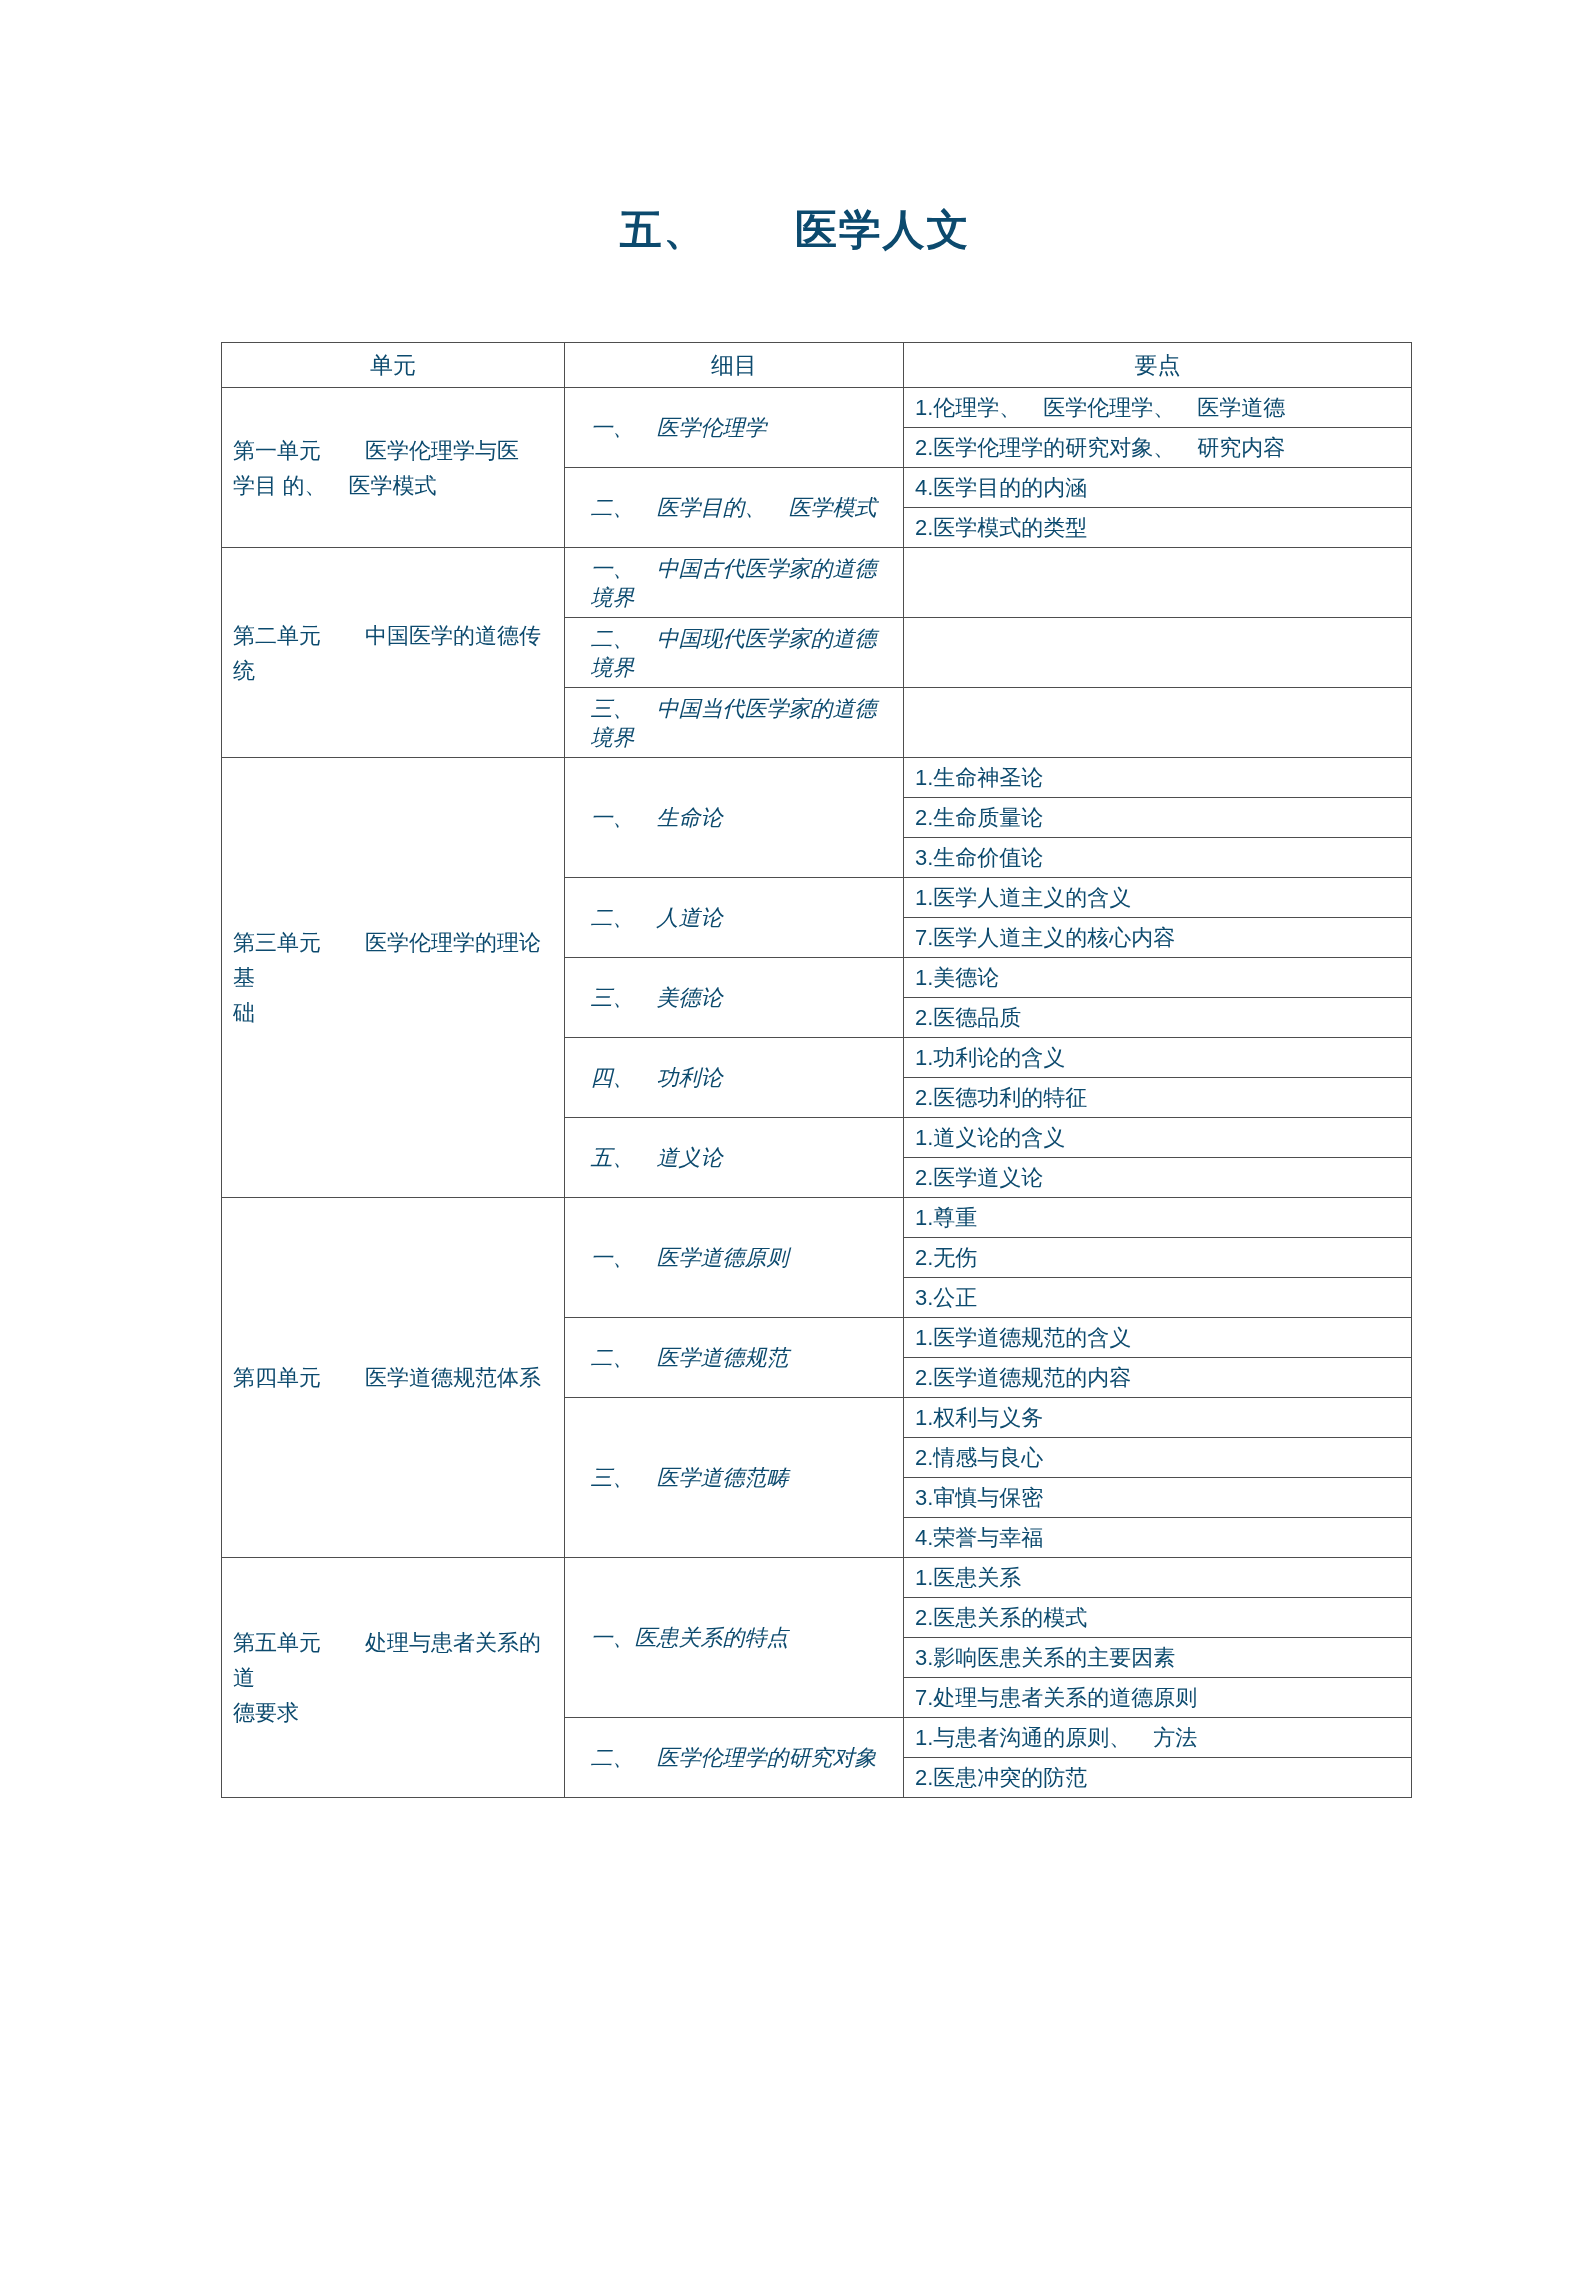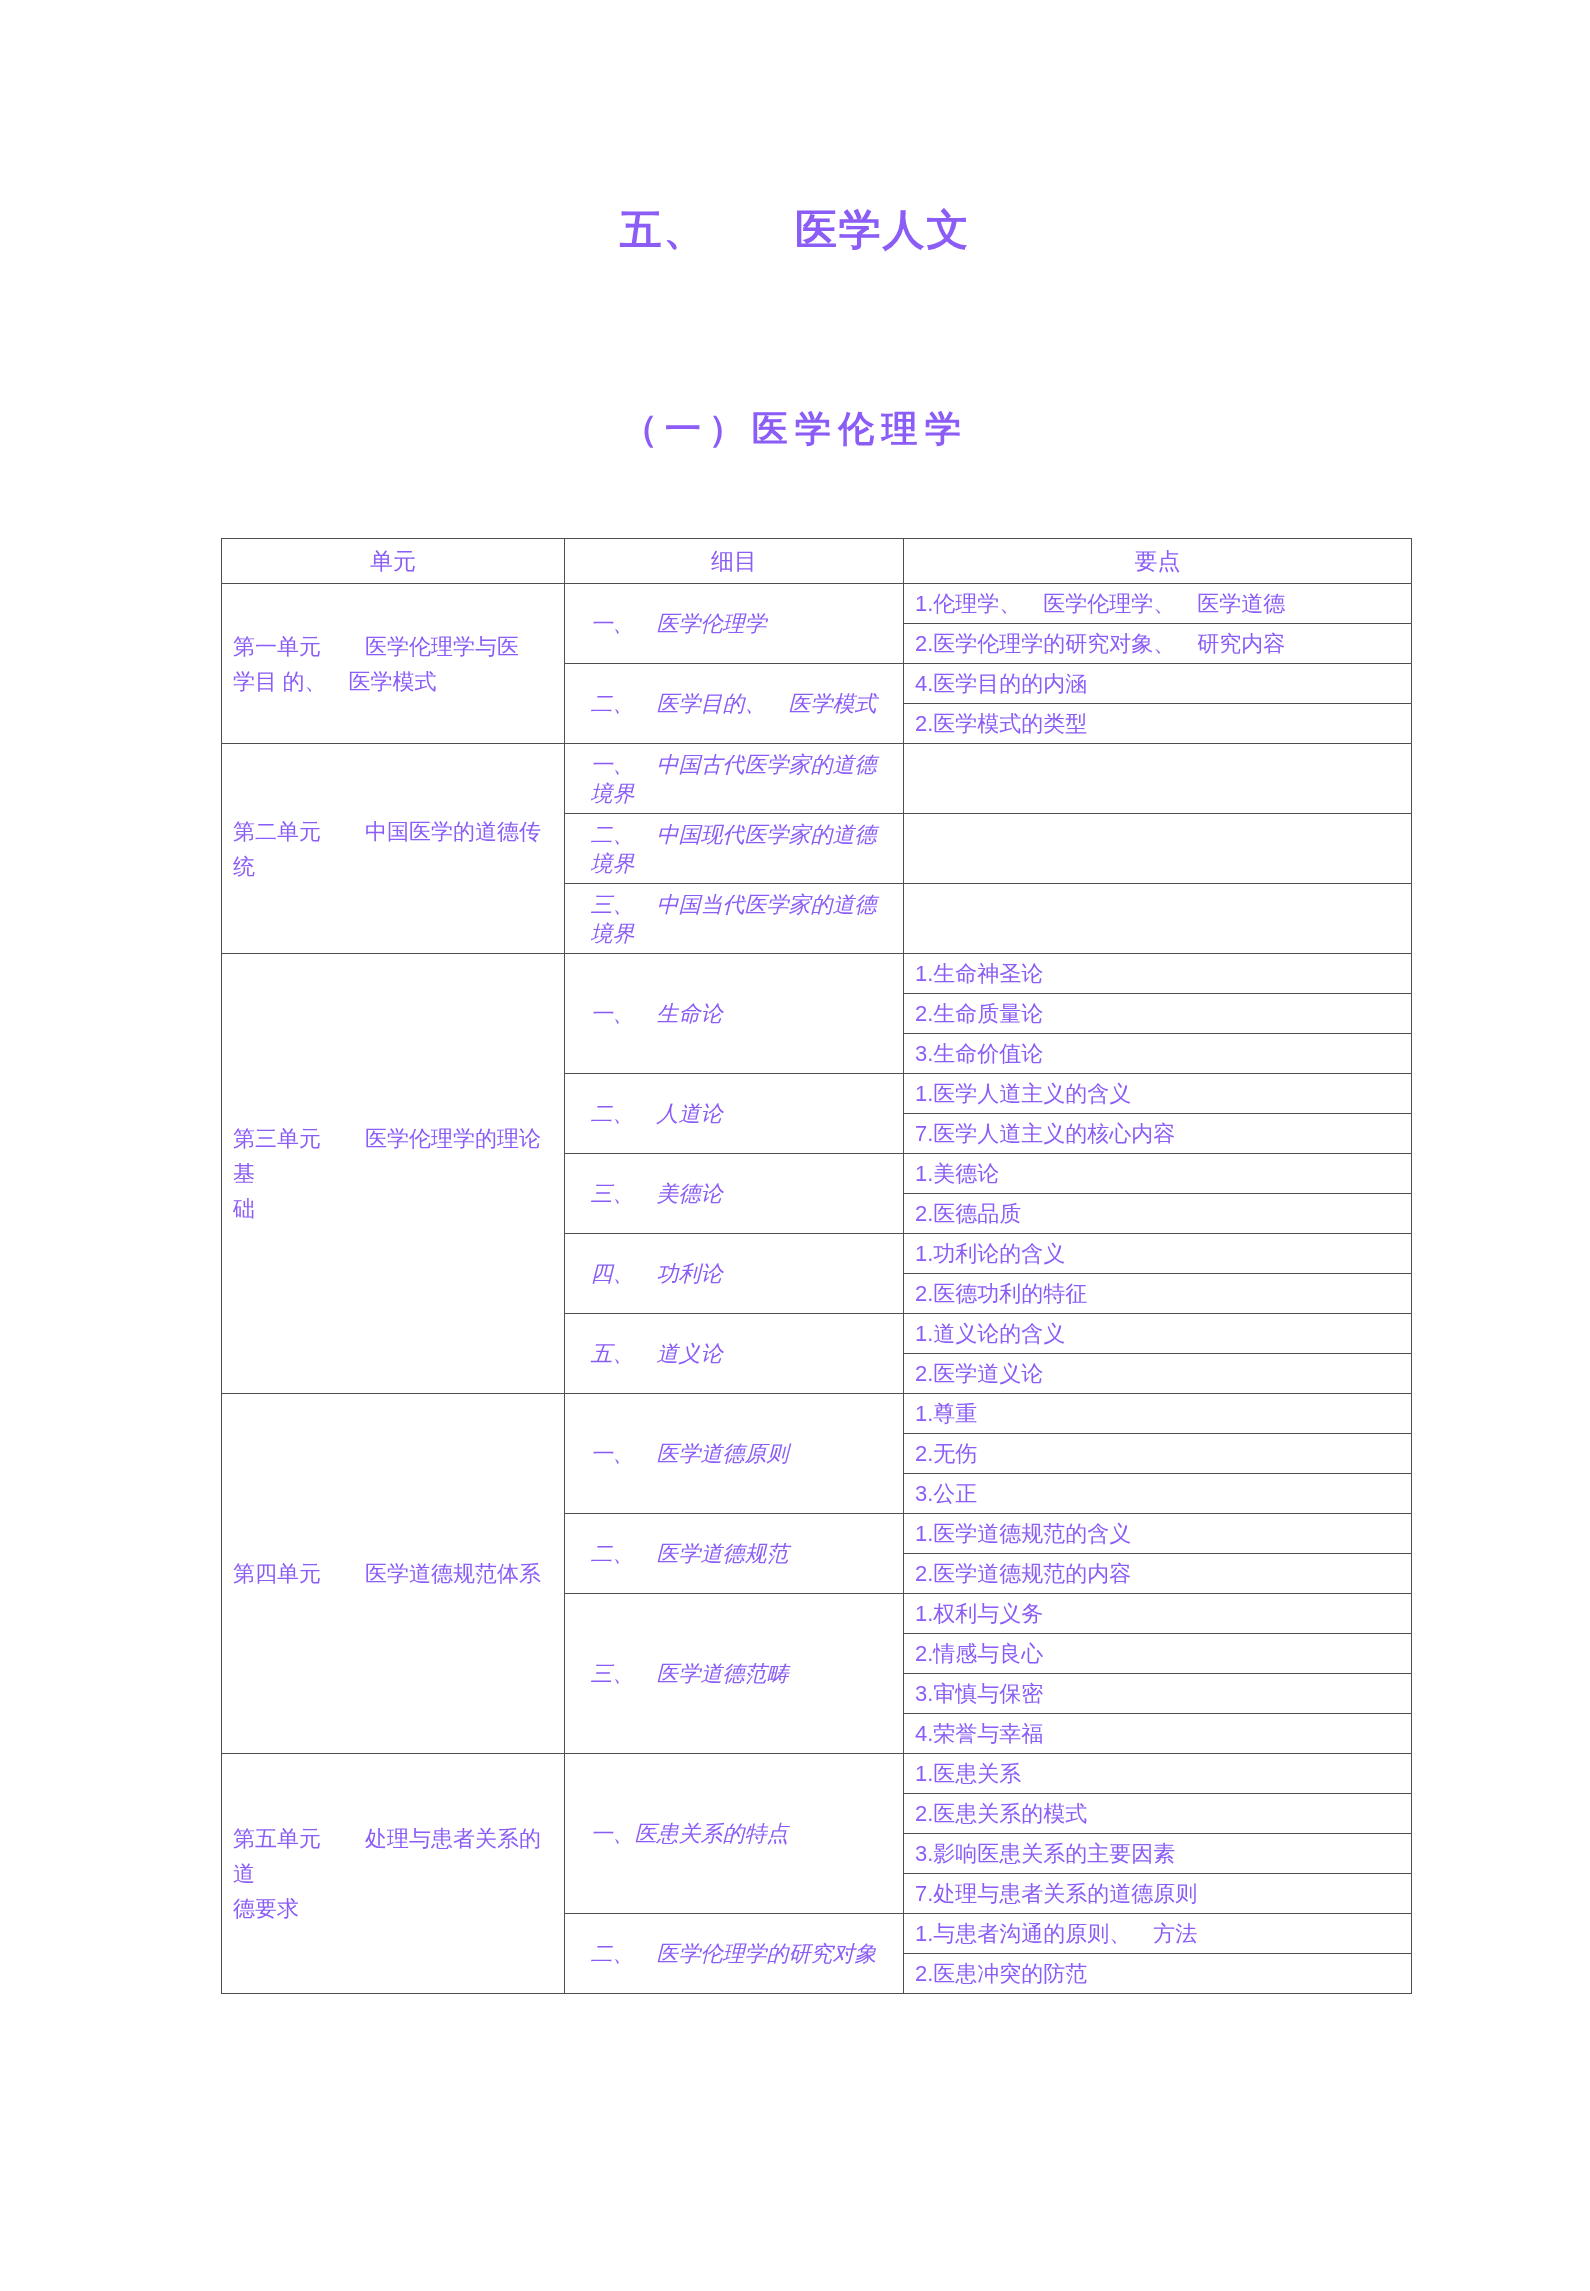--- a/index.html
+++ b/index.html
@@ -6,21 +6,21 @@
     margin: 0;
     padding: 0;
     background: #ffffff;
   }
   .page {
     position: relative;
     width: 1590px;
     height: 2291px;
     background: #ffffff;
     font-family: "Liberation Sans", "DejaVu Sans", sans-serif;
-    color: #8b5cf6;
+    color: #0c4a6e;
     overflow: hidden;
   }
   .doc-title {
     margin: 0;
     padding-top: 202px;
     text-align: center;
     font-size: 42px;
     line-height: 56px;
     font-weight: bold;
     letter-spacing: 1.8px;
@@ -84,21 +84,20 @@
     font-size: 21px;
   }
 </style>
 </head>
 <body>
 
 <div class="page">
 
   <h1 class="doc-title">五、　　医学人文</h1>
 
-  <h2 class="doc-subtitle">（一）医学伦理学</h2>
 
   <table class="syllabus">
     <colgroup>
       <col class="c1">
         <col class="c2">
         <col class="c3">
     </colgroup>
     <thead>
       <tr>
         <th>单元</th>

